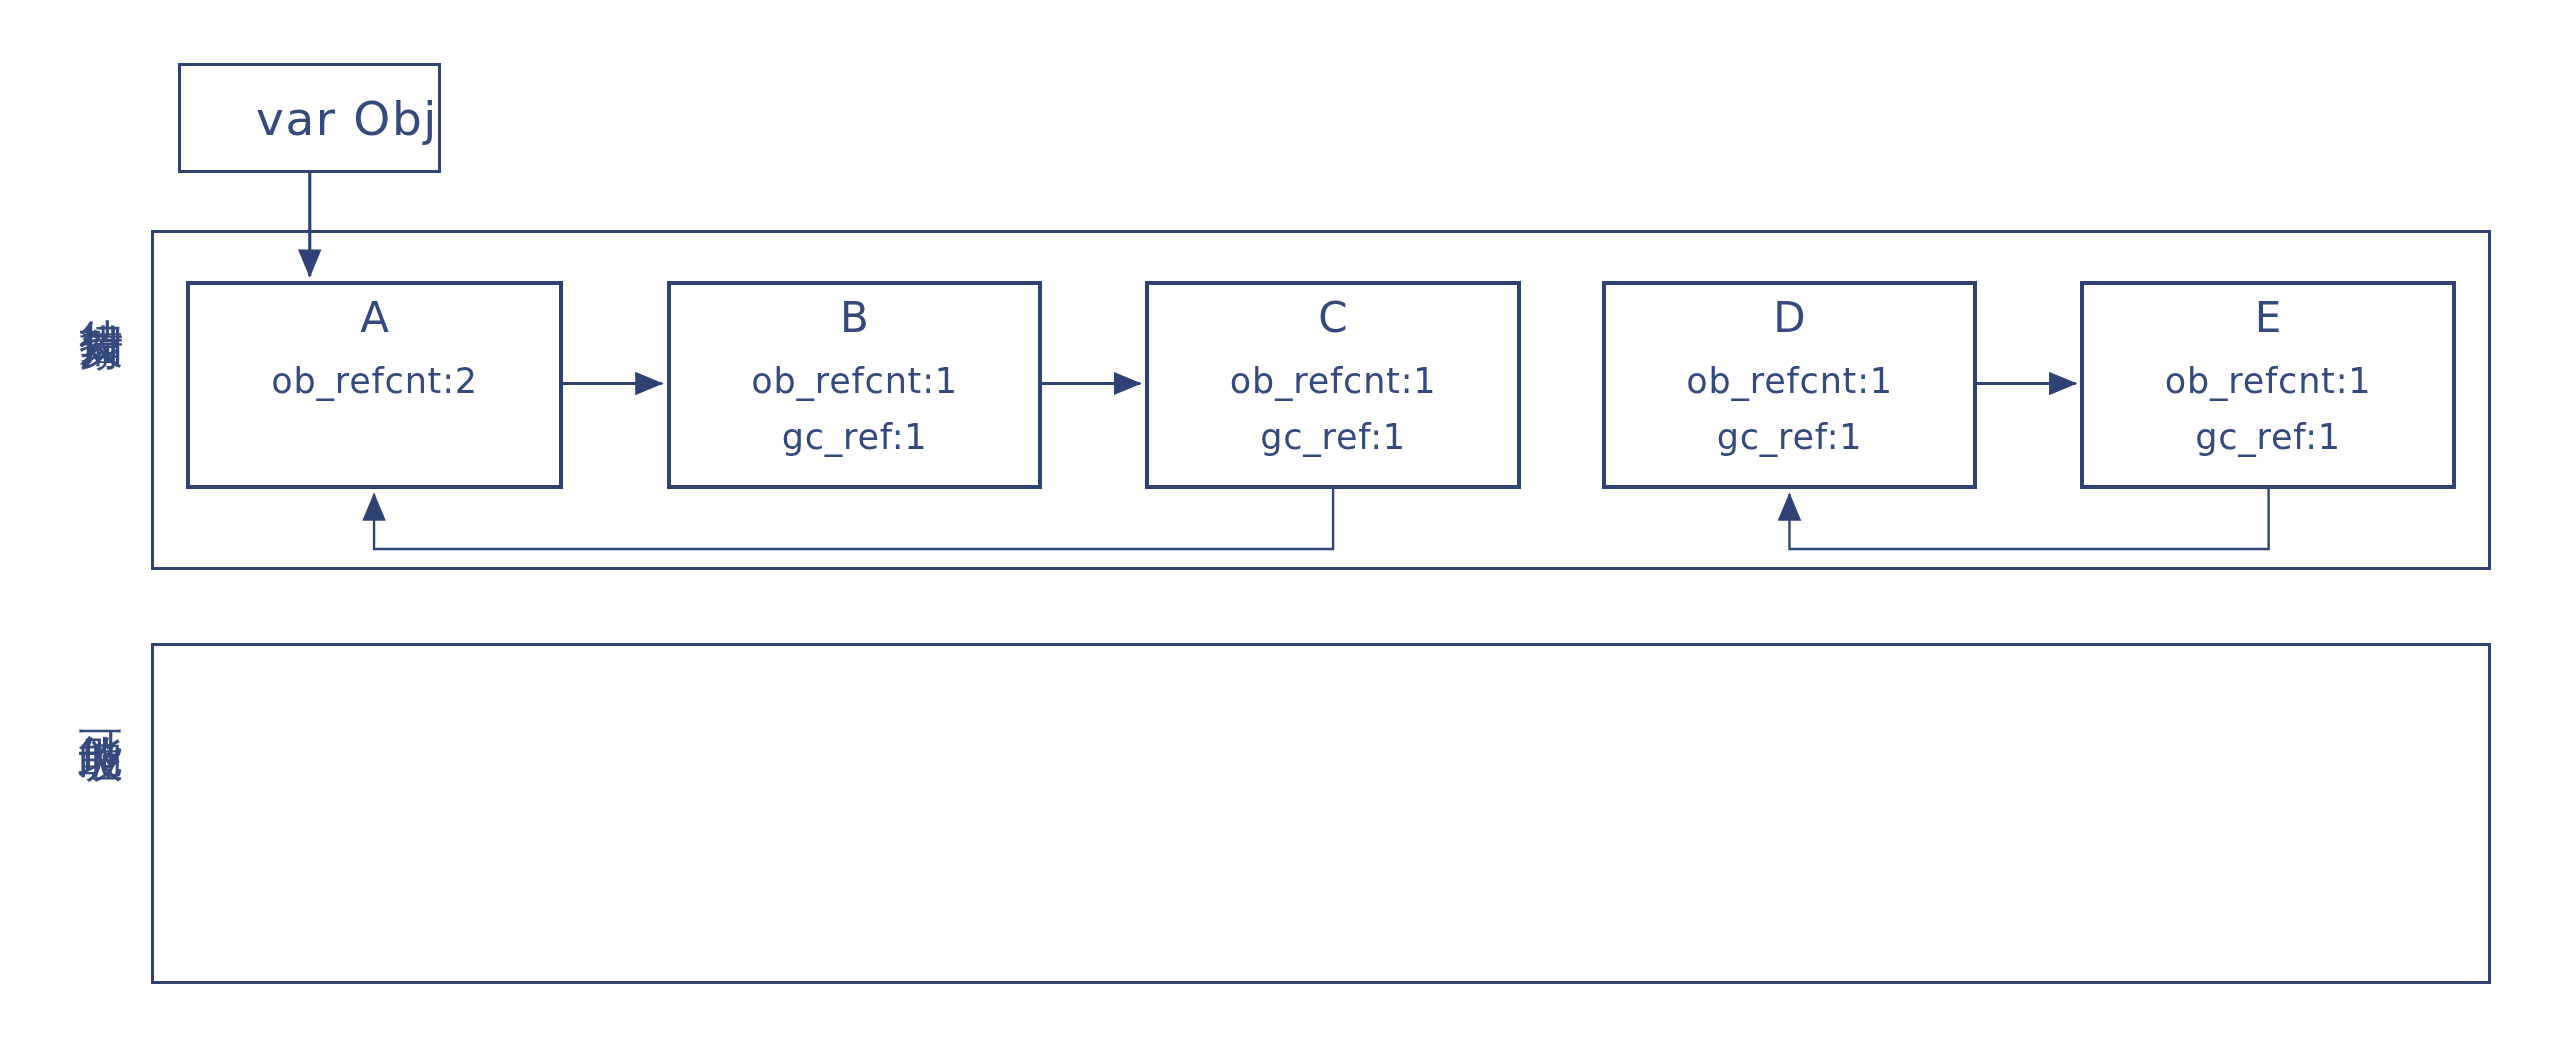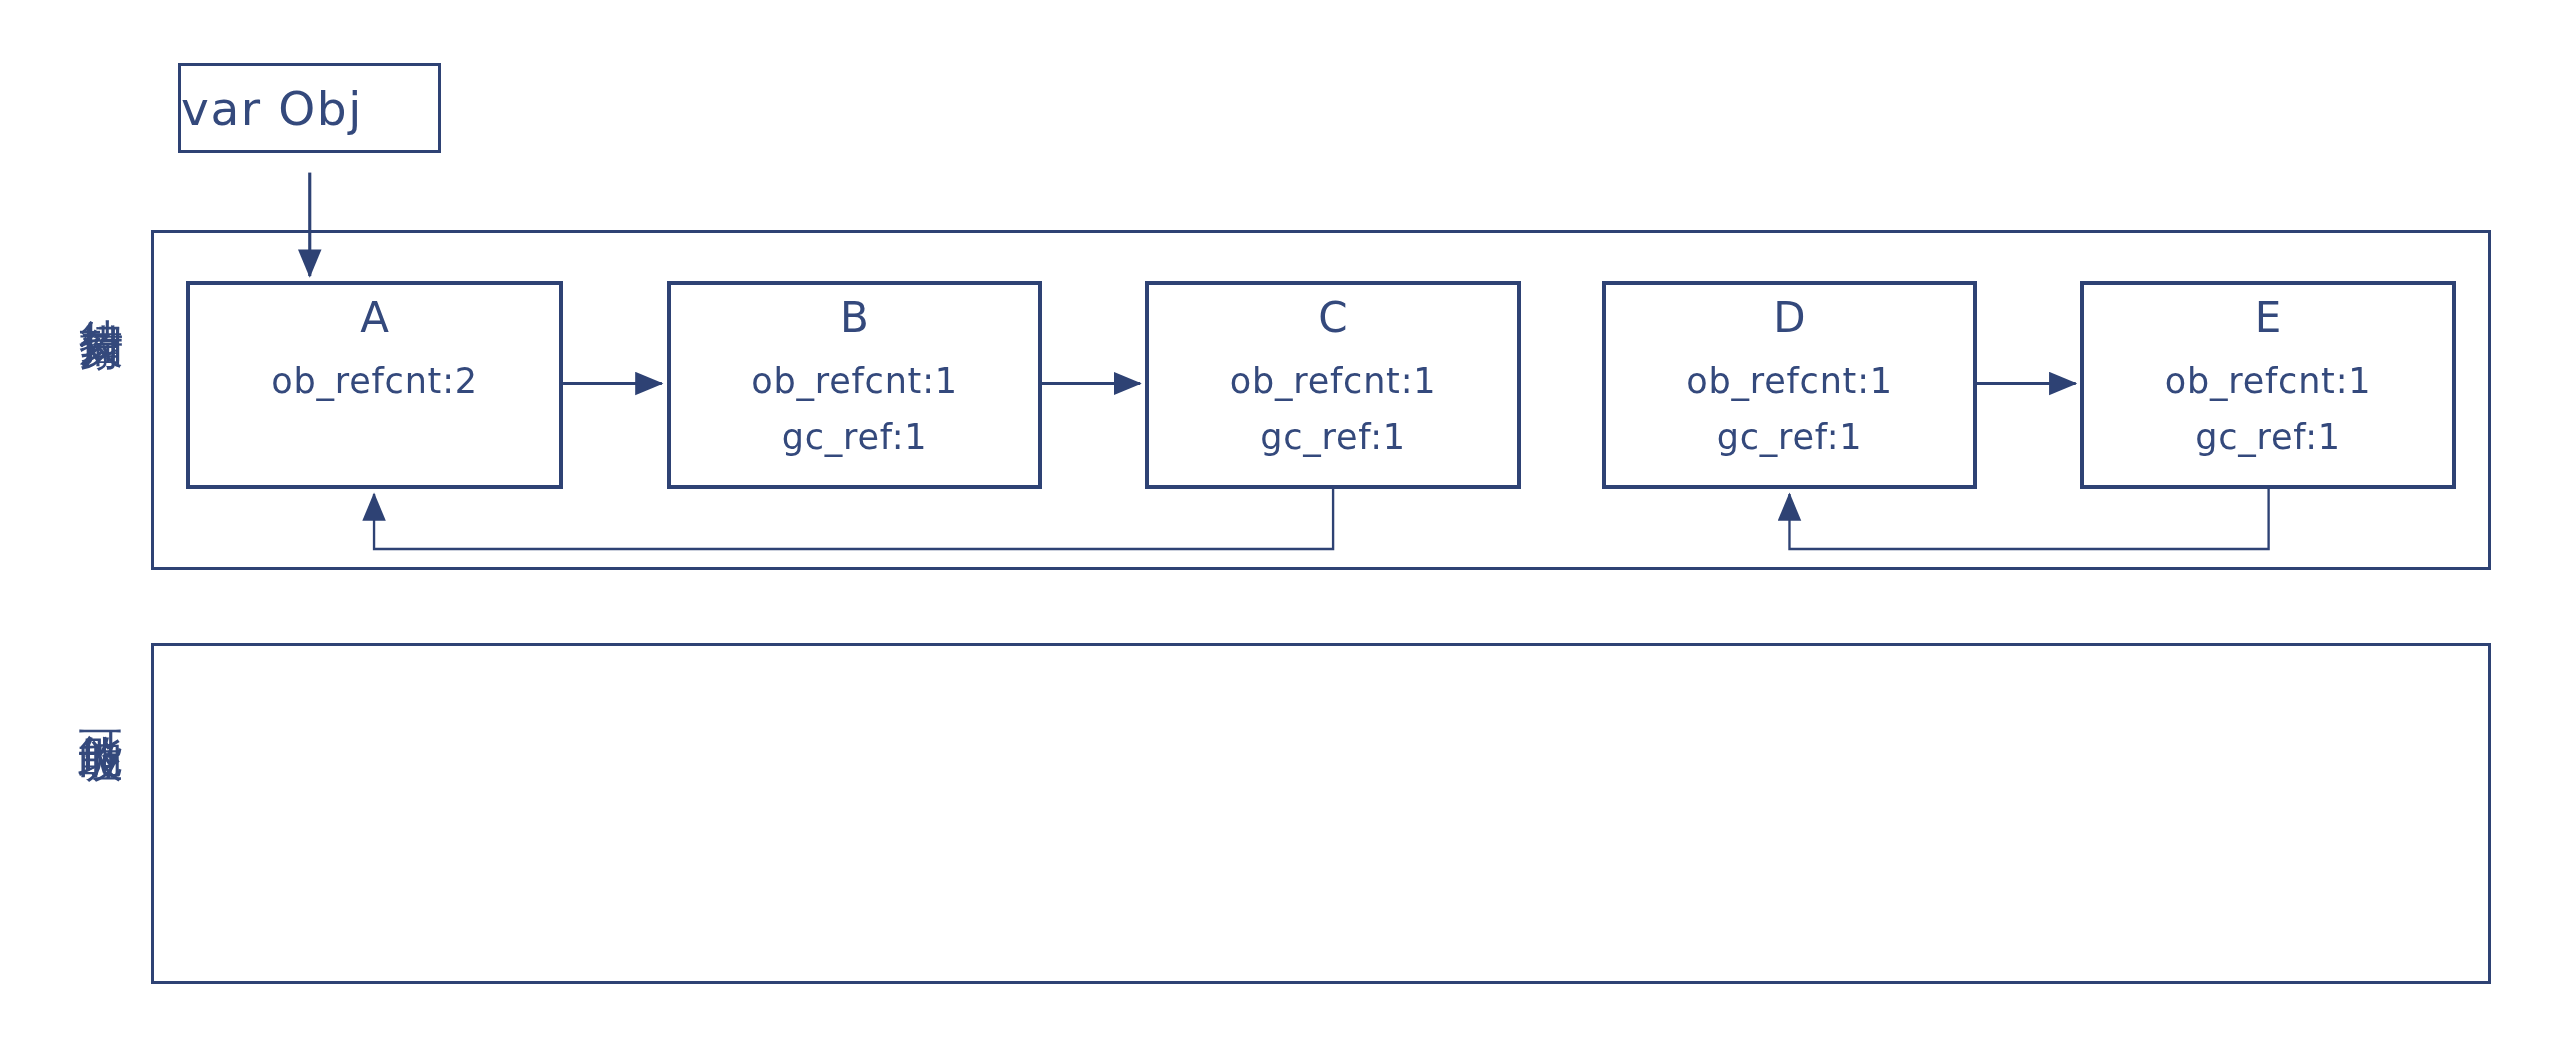--- a/index.html
+++ b/index.html
@@ -18,23 +18,23 @@
     background:#ffffff;
     font-family:"DejaVu Sans","Liberation Sans",sans-serif;
     color:var(--text);
   }
   *{box-sizing:border-box;}
 
   
   .var-box{
     position:absolute;
     left:178px; top:63px;
-    width:263px; height:90px;
+    width:263px; height:110px;
     border:3.9px solid var(--ink);
-    display:flex; align-items:center; justify-content:flex-start;
+    display:flex; align-items:center; justify-content:flex-end;
     font-size:47px;
     letter-spacing:1.6px;
     background:#fff;
   }
 
   
   .region{
     position:absolute;
     border:3.9px solid var(--ink);
     background:#fff;

